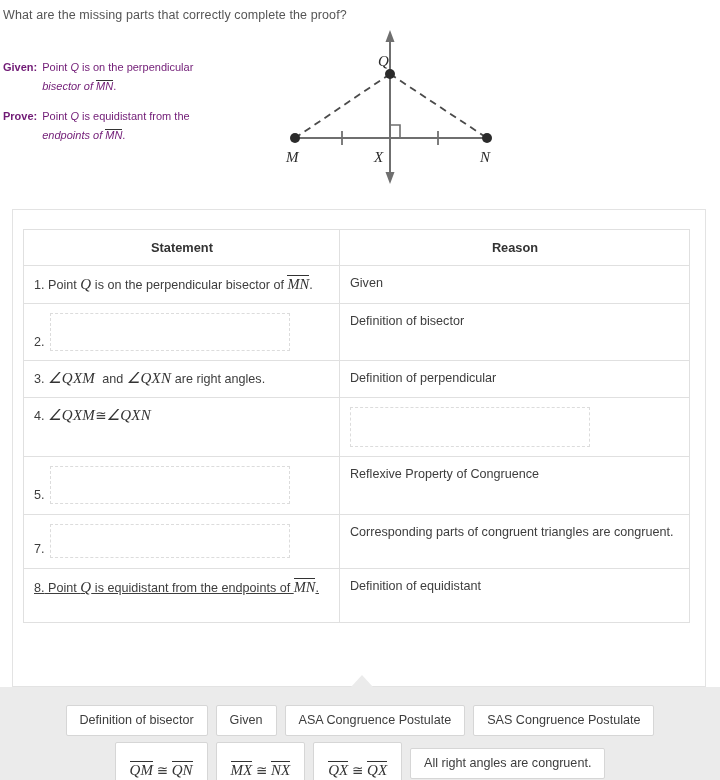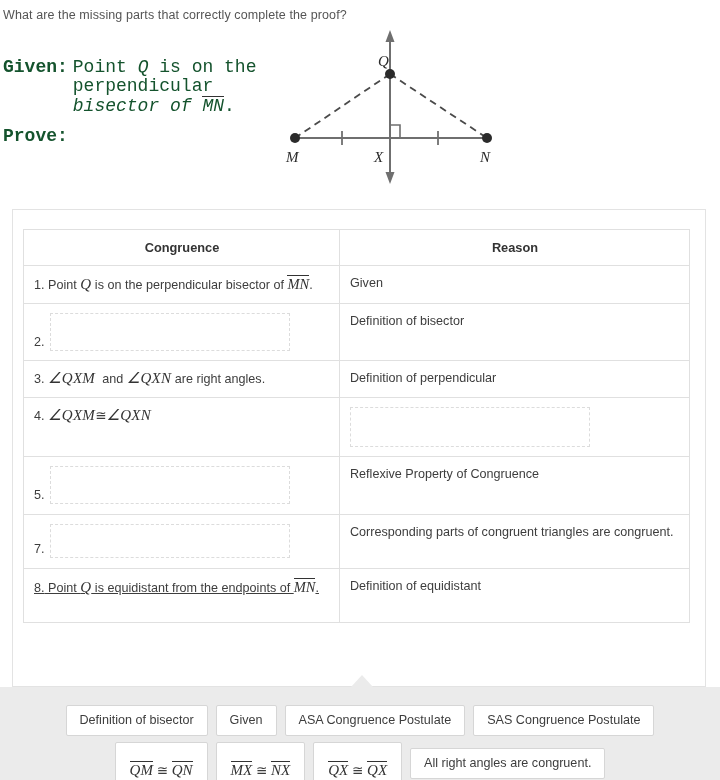--- a/index.html
+++ b/index.html
@@ -13,21 +13,21 @@
   }
   #root { position: relative; width: 720px; height: 704px; }
 
   .q-prompt {
     position: absolute; left: 3px; top: 8px;
     font-size: 12.5px; color: #555; letter-spacing: .1px;
   }
 
   
   .gp-block { position: absolute; left: 3px; top: 58px; width: 285px; }
-  .gp-row { display: flex; font-size: 18px; color: #14532d; line-height: 19px; margin-bottom: 11px; font-family: Liberation Mono, monospace; }
+  .gp-row { display: flex; font-size: 11px; color: #701a75; line-height: 19px; margin-bottom: 11px; }
   .gp-label { font-weight: bold; white-space: nowrap; padding-right: 5px; }
   .gp-text { }
   .gp-text .ital { font-style: italic; }
   .seg {
     font-style: italic; position: relative; display: inline-block;
     border-top: 1.3px solid #333; line-height: 1.05; padding-top: 0px;
   }
 
   
   .diagram { position: absolute; left: 280px; top: 22px; width: 235px; height: 165px; }
@@ -138,20 +138,24 @@
   <div class="gp-block">
     <div class="gp-row">
       <div class="gp-label">Given:</div>
       <div class="gp-text">
         <span>Point </span><span class="ital">Q</span><span> is on the perpendicular</span><br>
         <span class="ital">bisector </span><span class="ital">of </span><span class="seg">MN</span><span>.</span>
       </div>
     </div>
     <div class="gp-row">
       <div class="gp-label">Prove:</div>
+      <div class="gp-text">
+        <span>Point </span><span class="ital">Q</span><span> is equidistant from the</span><br>
+        <span class="ital">endpoints </span><span class="ital">of </span><span class="seg">MN</span><span>.</span>
+      </div>
     </div>
   </div>
 
   <div class="diagram">
     <svg width="235" height="165" viewBox="0 0 235 165">
 
       <line x1="110" y1="18" x2="110" y2="152" stroke="#6f6f6f" stroke-width="2"></line>
       <polygon points="110,8 105.5,20 114.5,20" fill="#6f6f6f"></polygon>
       <polygon points="110,162 105.5,150 114.5,150" fill="#6f6f6f"></polygon>
 
@@ -178,21 +182,21 @@
 
 
   <div class="panel">
     <table class="proof">
       <colgroup>
           <col class="c1">
           <col class="c2">
         </colgroup>
       <thead>
         <tr>
-          <th>Congruence</th>
+          <th>Statement</th>
           <th>Reason</th>
         </tr>
       </thead>
       <tbody>
 
         <tr>
           <td>
             <span>1.</span>
             <span>Point </span><span class="math">Q</span><span> is on the perpendicular bisector of </span><span class="mathseg">MN</span><span>.</span>
           </td>

